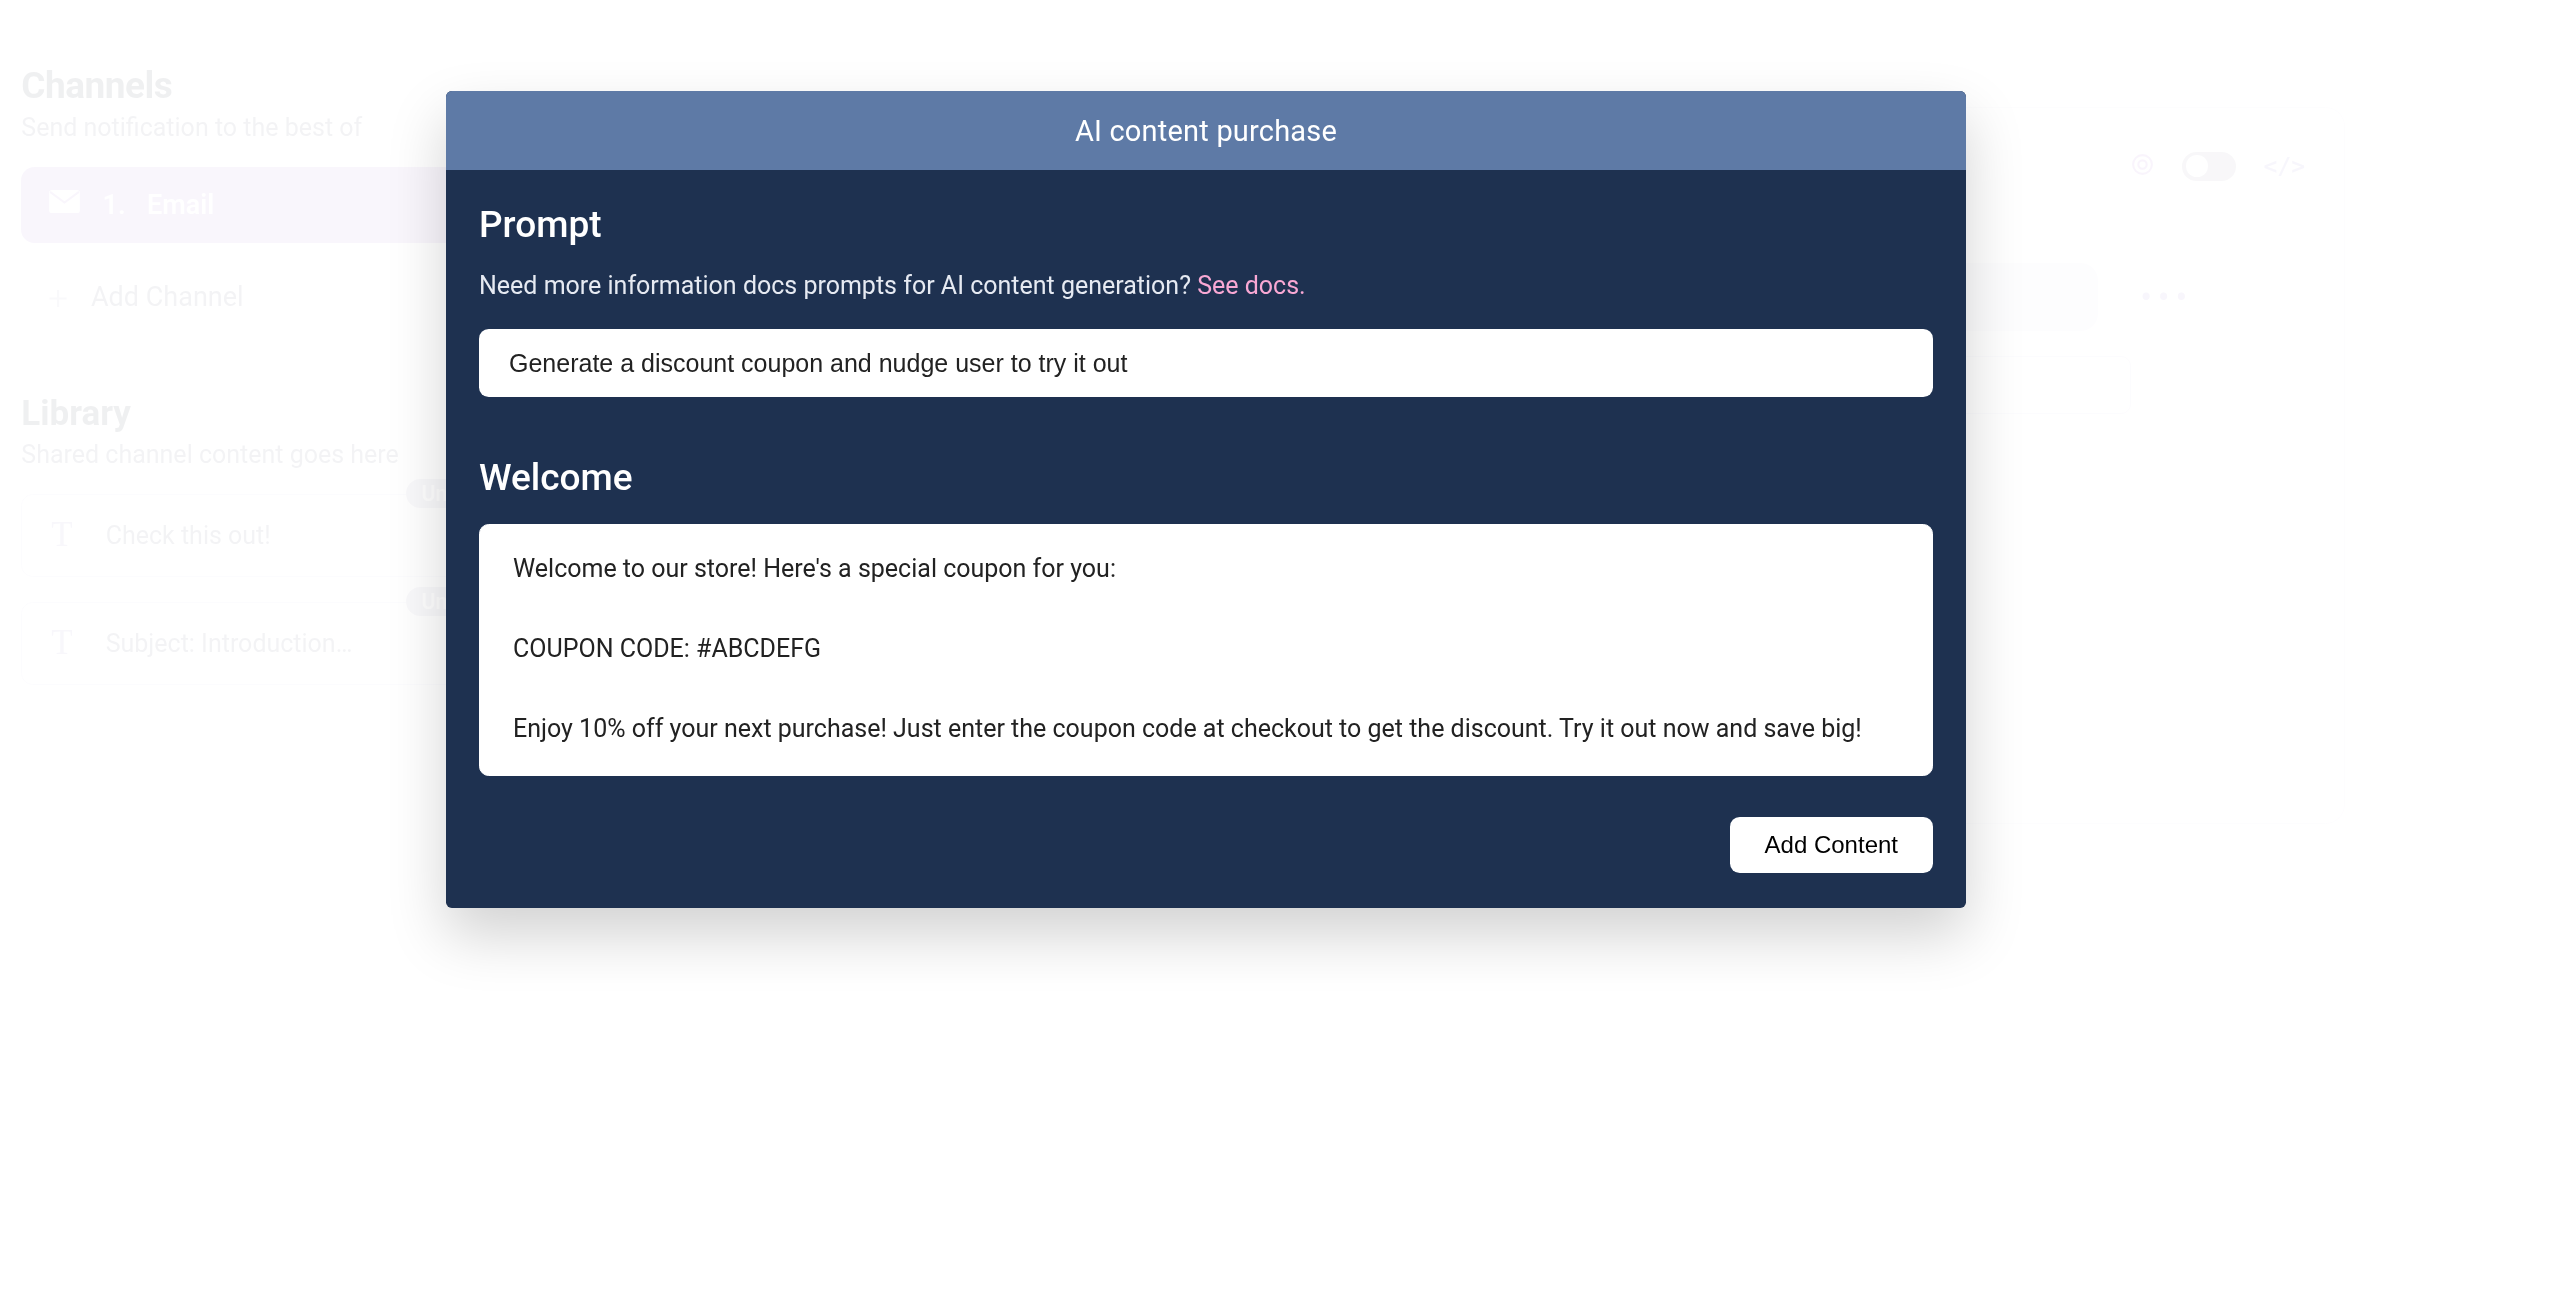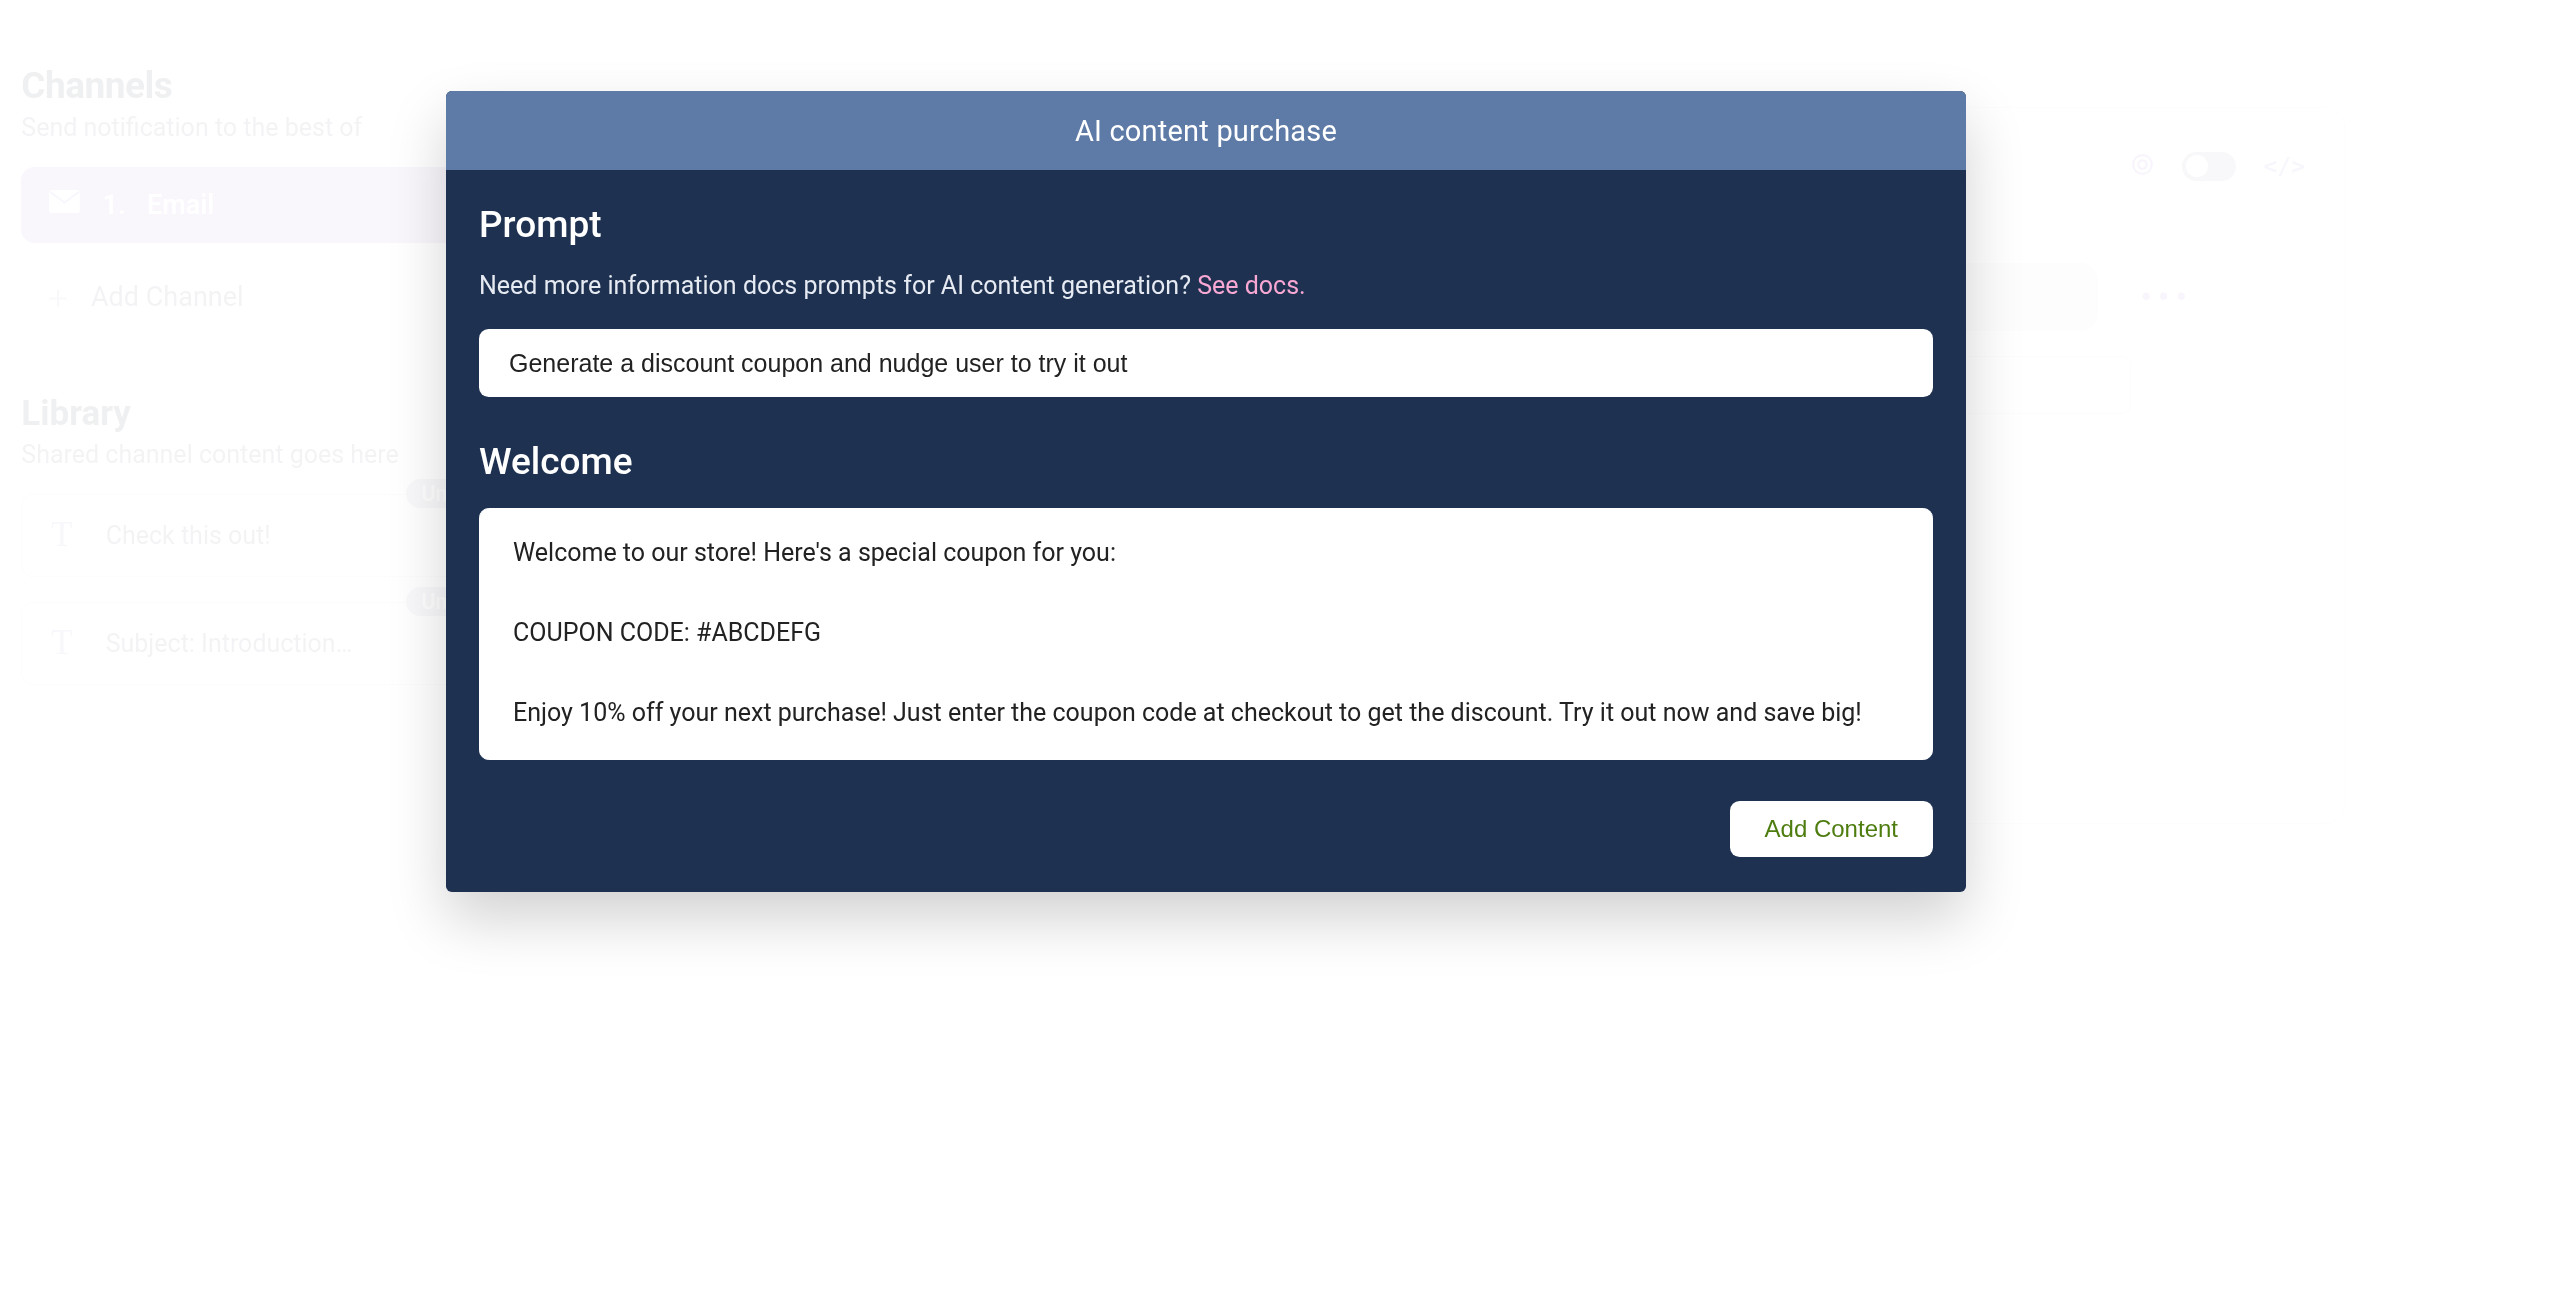--- a/index.html
+++ b/index.html
@@ -33,26 +33,26 @@
   .block-outline { margin-top:25px; width:1066px; margin-left:76px; height:58px; border:1.9px solid #e6e0f4; border-radius:9.7px; }
   
   .scrim { position:absolute; inset:0; background:rgba(255,255,255,0.7); }
   
   .modal { position:absolute; left:446px; top:91px; width:1520px; background:#1e3150; border-radius:5.8px; box-shadow:0 27px 58px rgba(0,0,0,.18); overflow:hidden; color:#fff; }
   .modal-title { height:79px; background:#5e7aa6; display:flex; align-items:center; justify-content:center; font-size:29px; letter-spacing:0.2px; }
   .modal-body { padding:33px 33px 35px; }
   .lbl { font-size:37px; font-weight:500; margin-bottom:25px; }
   .help { font-size:25px; color:#e6eaf2; margin-bottom:29px; }
   .help a { color:#f9a8d4; text-decoration:none; }
-  .prompt-row { display:flex; gap:8px; margin-bottom:43px; }
+  .prompt-row { display:flex; gap:8px; margin-bottom:59px; }
   .prompt-input { flex:1; height:68px; border-radius:9.7px; border:1.9px solid transparent; background:#fff; color:#222; font-size:25px; padding:0 29px; outline:none; }
   .gen-btn { width:316px; height:68px; border-radius:9.7px; border:1.9px solid #3a5480; background:#223b60; color:#fff; font-size:25px; cursor:pointer; }
   .content-box { background:#fff; color:#222; border-radius:9.7px; padding:24px 33px; font-size:25px; line-height:1.6; white-space:pre-wrap; min-height:252px; border:1.9px solid #fff; }
   .modal-footer { display:flex; justify-content:flex-end; margin-top:41px; }
-  .add-btn { height:56px; padding:8px 35px; border-radius:9.7px; background:#fff; color:#4d7c0f; border:none; font-size:24px; font-weight:500; cursor:pointer; }
+  .add-btn { height:56px; padding:8px 35px; border-radius:9.7px; background:#fff; color:#000000; border:none; font-size:24px; font-weight:500; cursor:pointer; }
   .target-ic { color:#c49adf; }
 </style>
 </head>
 <body>
 <div class="app">
 
 <div class="bg">
   <div class="sidebar">
     <div class="channels-title">Channels</div>
     <div class="channels-sub">Send notification to the best of</div>

